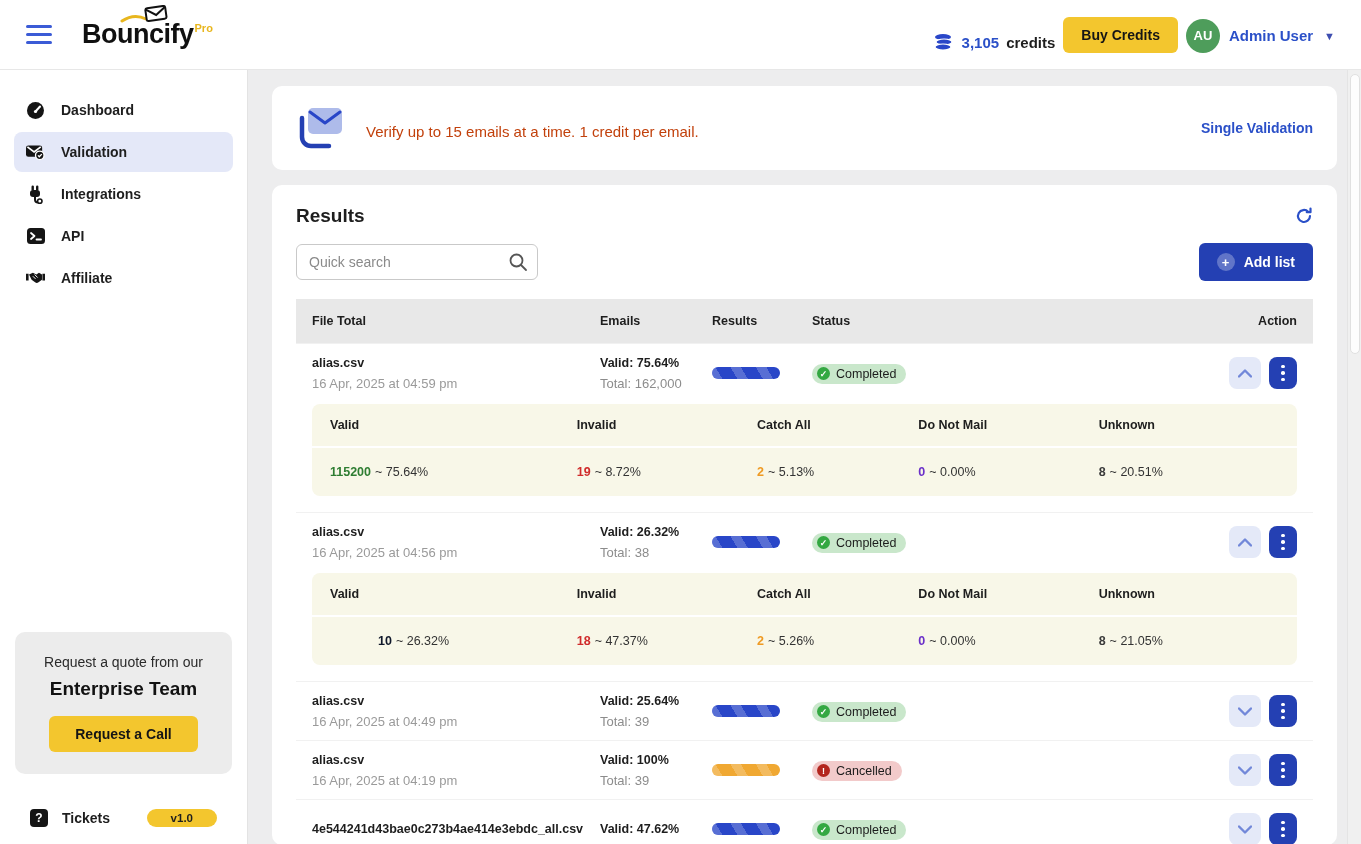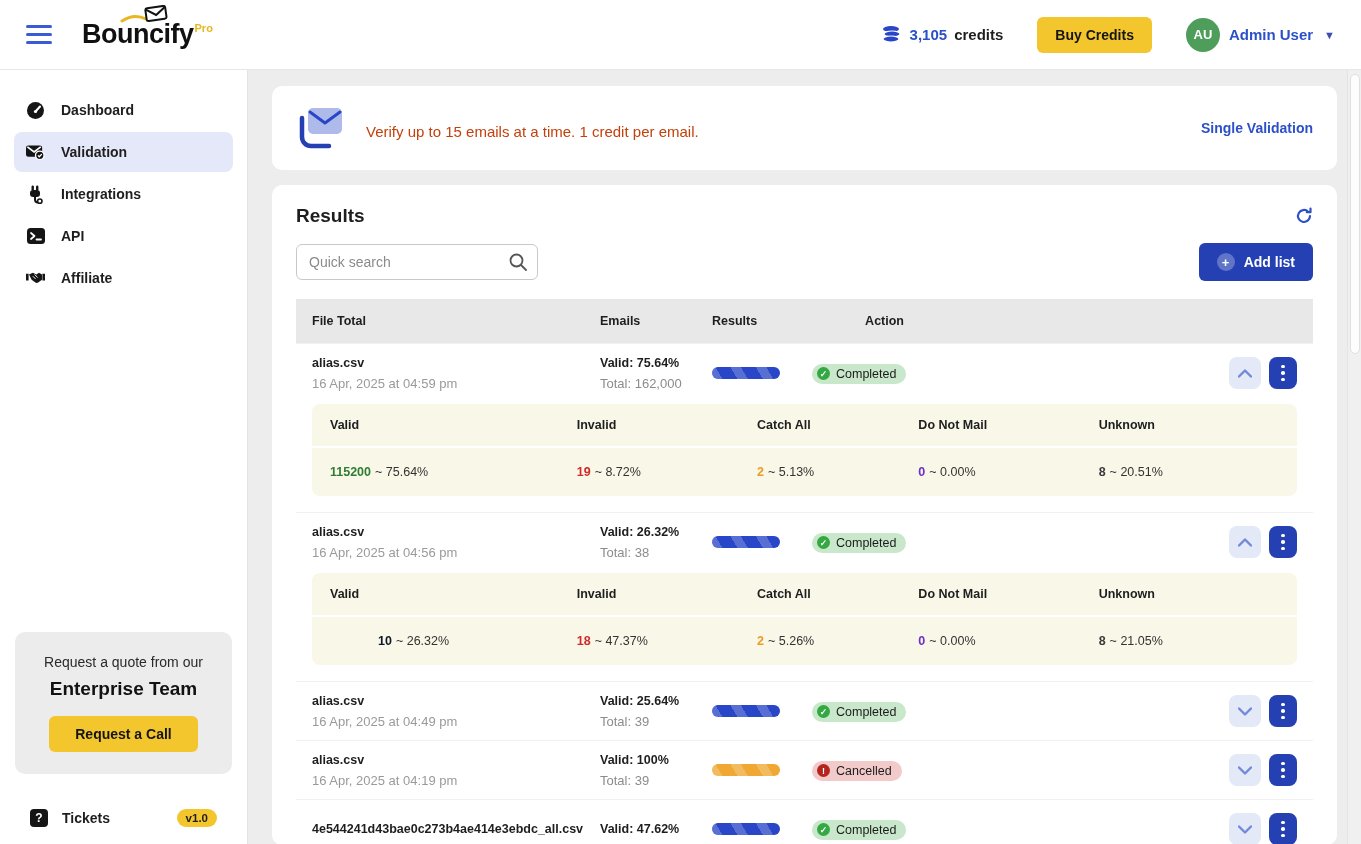--- a/index.html
+++ b/index.html
@@ -6,42 +6,42 @@
   html,body{width:1361px;height:844px;overflow:hidden;background:#ededee;font-family:"Liberation Sans",sans-serif;color:#1e1e1e;}
 
   
   .topbar{position:fixed;top:0;left:0;right:0;height:70px;background:#fff;border-bottom:1px solid #e7e7e7;display:flex;align-items:center;padding:0 26px;z-index:30;}
   .hamburger{width:26px;display:flex;flex-direction:column;gap:5px;cursor:pointer;}
   .hamburger span{height:3px;border-radius:2px;background:#3b5bd6;}
   .logo{margin-left:30px;position:relative;display:flex;align-items:flex-end;}
   .logo-text{font-size:27px;font-weight:bold;letter-spacing:-.5px;color:#101010;}
   .logo-badge{font-size:11px;font-weight:bold;color:#e8b61e;margin-left:1px;margin-bottom:16px;text-align:right;}
   .logo-art{position:absolute;top:-14px;left:38px;}
-  .top-right{margin-left:auto;display:flex;align-items:center;gap:34px;}
+  .top-right{margin-left:auto;display:flex;align-items:flex-end;gap:8px;}
   .credits{display:flex;align-items:center;gap:7px;font-size:15px;font-weight:bold;}
   .credits .amt{color:#2b50c8;}
   .btn-yellow{background:#f3c62e;border:none;border-radius:6px;font-family:inherit;font-weight:bold;font-size:14px;color:#151515;padding:10px 18px;cursor:pointer;}
   .userbox{display:flex;align-items:center;gap:9px;cursor:pointer;}
   .avatar{width:34px;height:34px;border-radius:50%;background:#4e9d5b;color:#fff;font-size:13px;font-weight:bold;display:flex;align-items:center;justify-content:center;}
   .username{color:#2b50c8;font-weight:bold;font-size:15px;}
   .caret{font-size:11px;color:#3d4db0;margin-left:2px;}
 
   
   .sidebar{position:fixed;top:70px;left:0;bottom:0;width:248px;background:#fff;border-right:1px solid #e3e3e3;padding-top:18px;z-index:20;}
   .nav-item{display:flex;align-items:center;gap:16px;height:40px;margin:2px 14px;padding:0 12px;border-radius:8px;font-size:14px;font-weight:bold;cursor:pointer;}
   .nav-item.active{background:#e4e8f8;}
   .nav-ico{width:19px;height:19px;flex:0 0 19px;display:flex;align-items:center;justify-content:center;}
   .ent-box{position:absolute;left:15px;right:15px;bottom:70px;background:#ececec;border-radius:10px;padding:22px 10px;text-align:center;}
   .ent-l1{font-size:14px;color:#2a2a2a;}
   .ent-l2{font-size:19px;font-weight:bold;margin-top:8px;color:#121212;}
   .ent-box .btn-yellow{margin-top:16px;padding:10px 26px;}
   .tickets{position:absolute;left:0;right:0;bottom:0;height:52px;display:flex;align-items:center;gap:14px;padding:0 30px;cursor:pointer;}
   .q-ico{width:18px;height:18px;border-radius:4px;background:#151515;color:#fff;font-size:12px;font-weight:bold;display:flex;align-items:center;justify-content:center;}
   .tickets .lbl{font-size:14px;font-weight:bold;}
-  .ver{margin-left:auto;background:#f3c62e;border-radius:10px;font-size:11.5px;font-weight:bold;padding:3px 9px;}
+  .ver{margin-left:auto;background:#f3c62e;border-radius:10px;font-size:11.5px;font-weight:bold;padding:3px 24px;}
 
   
   .main{position:absolute;top:70px;left:248px;right:14px;bottom:0;padding:16px 10px 0 24px;overflow:hidden;}
   .scrolltrack{position:fixed;top:70px;right:0;bottom:0;width:14px;background:#f0f0f0;border-left:1px solid #e4e4e4;z-index:40;}
   .scrollthumb{position:absolute;top:4px;left:2px;width:10px;height:280px;border-radius:6px;background:#fdfdfd;border:1px solid #e0e0e0;}
 
   .card{background:#fff;border-radius:10px;}
   .head-card{display:flex;align-items:center;padding:14px 24px;height:84px;margin-bottom:15px;}
   .head-ico{width:52px;height:48px;margin-right:18px;}
   .head-title{font-size:20px;font-weight:bold;color:#121212;}
@@ -247,20 +247,21 @@
         <span class="plus-circ">+</span>
         <span>Add list</span>
       </button>
     </div>
 
     <div class="tbl">
       <div class="thead">
         <div class="col-file">File Total</div>
         <div class="col-emails">Emails</div>
         <div class="col-results">Results</div>
+        <div class="col-status">Status</div>
         <div class="col-action hdr">Action</div>
       </div>
 
       <div class="trow">
         <div class="col-file">
           <div class="fname">alias.csv</div>
           <div class="fdate">16 Apr, 2025 at 04:59 pm</div>
         </div>
         <div class="col-emails">
           <div class="evalid">Valid: 75.64%</div>

